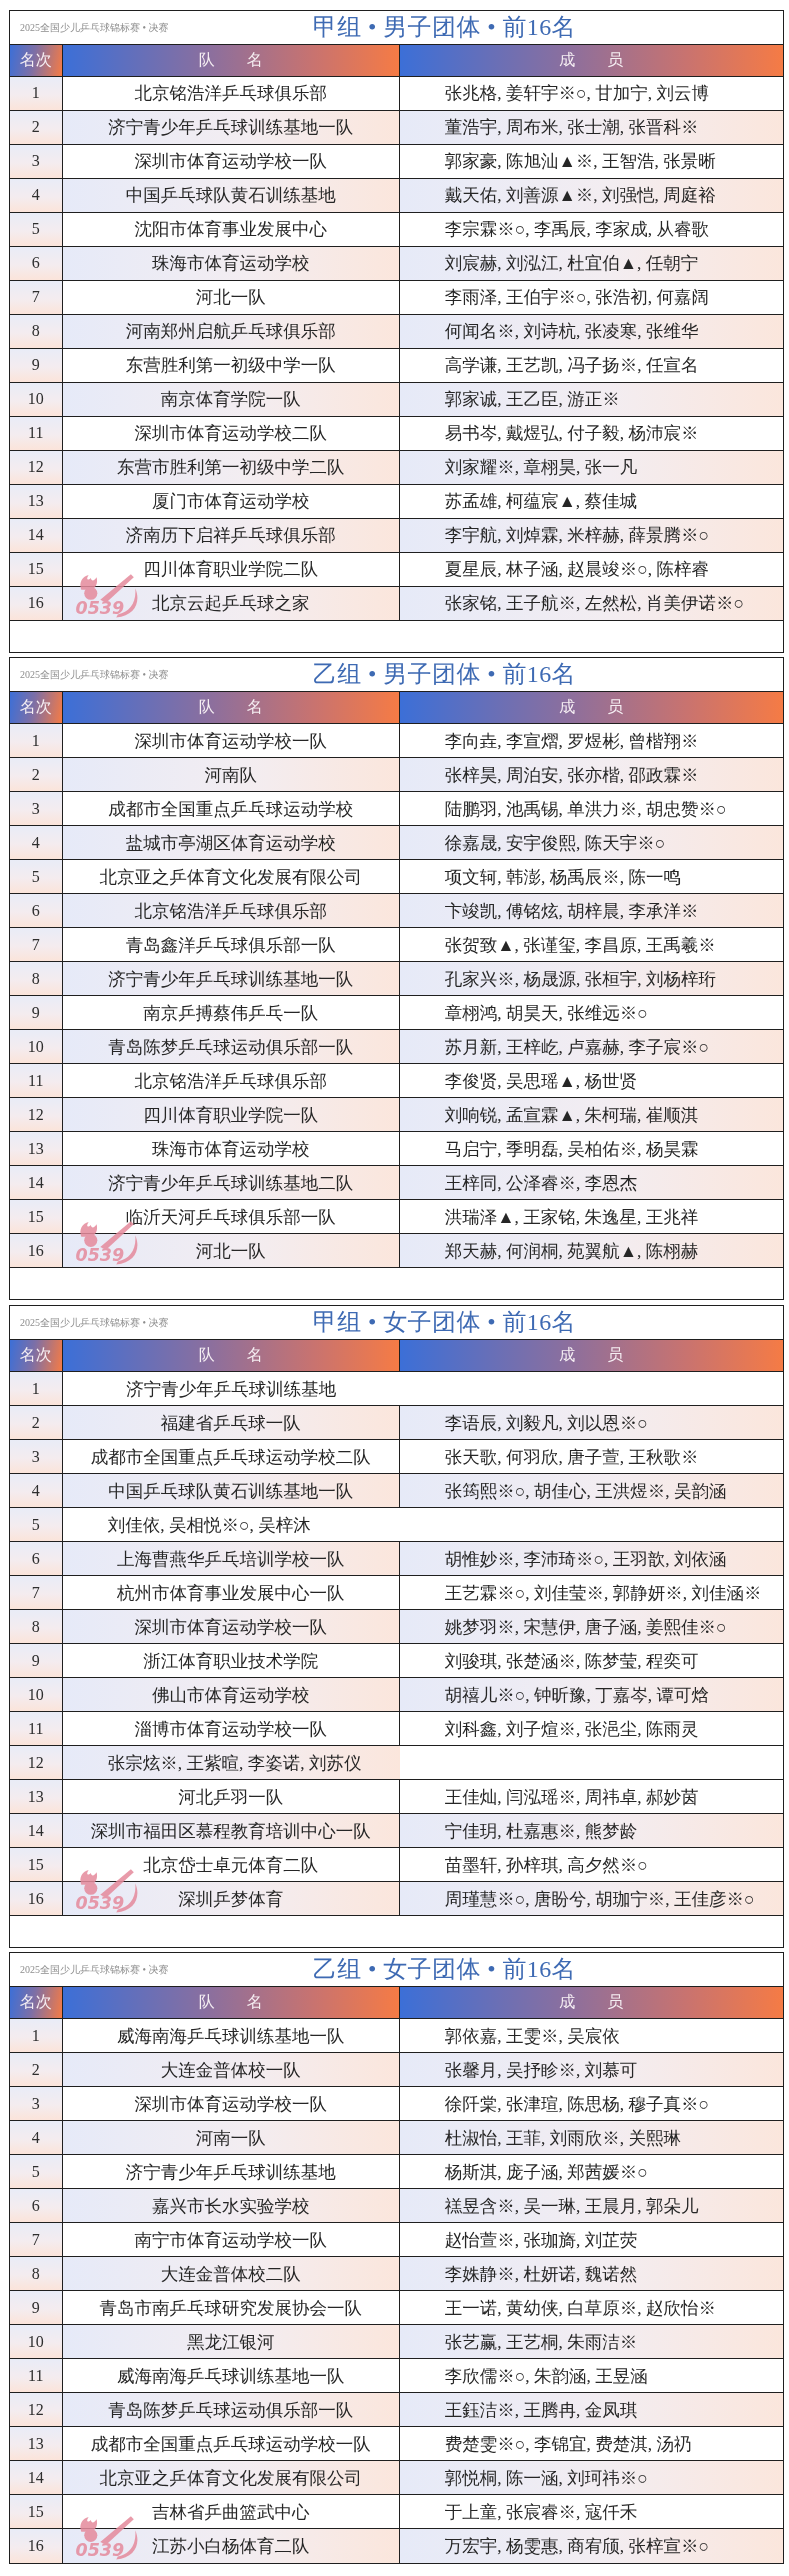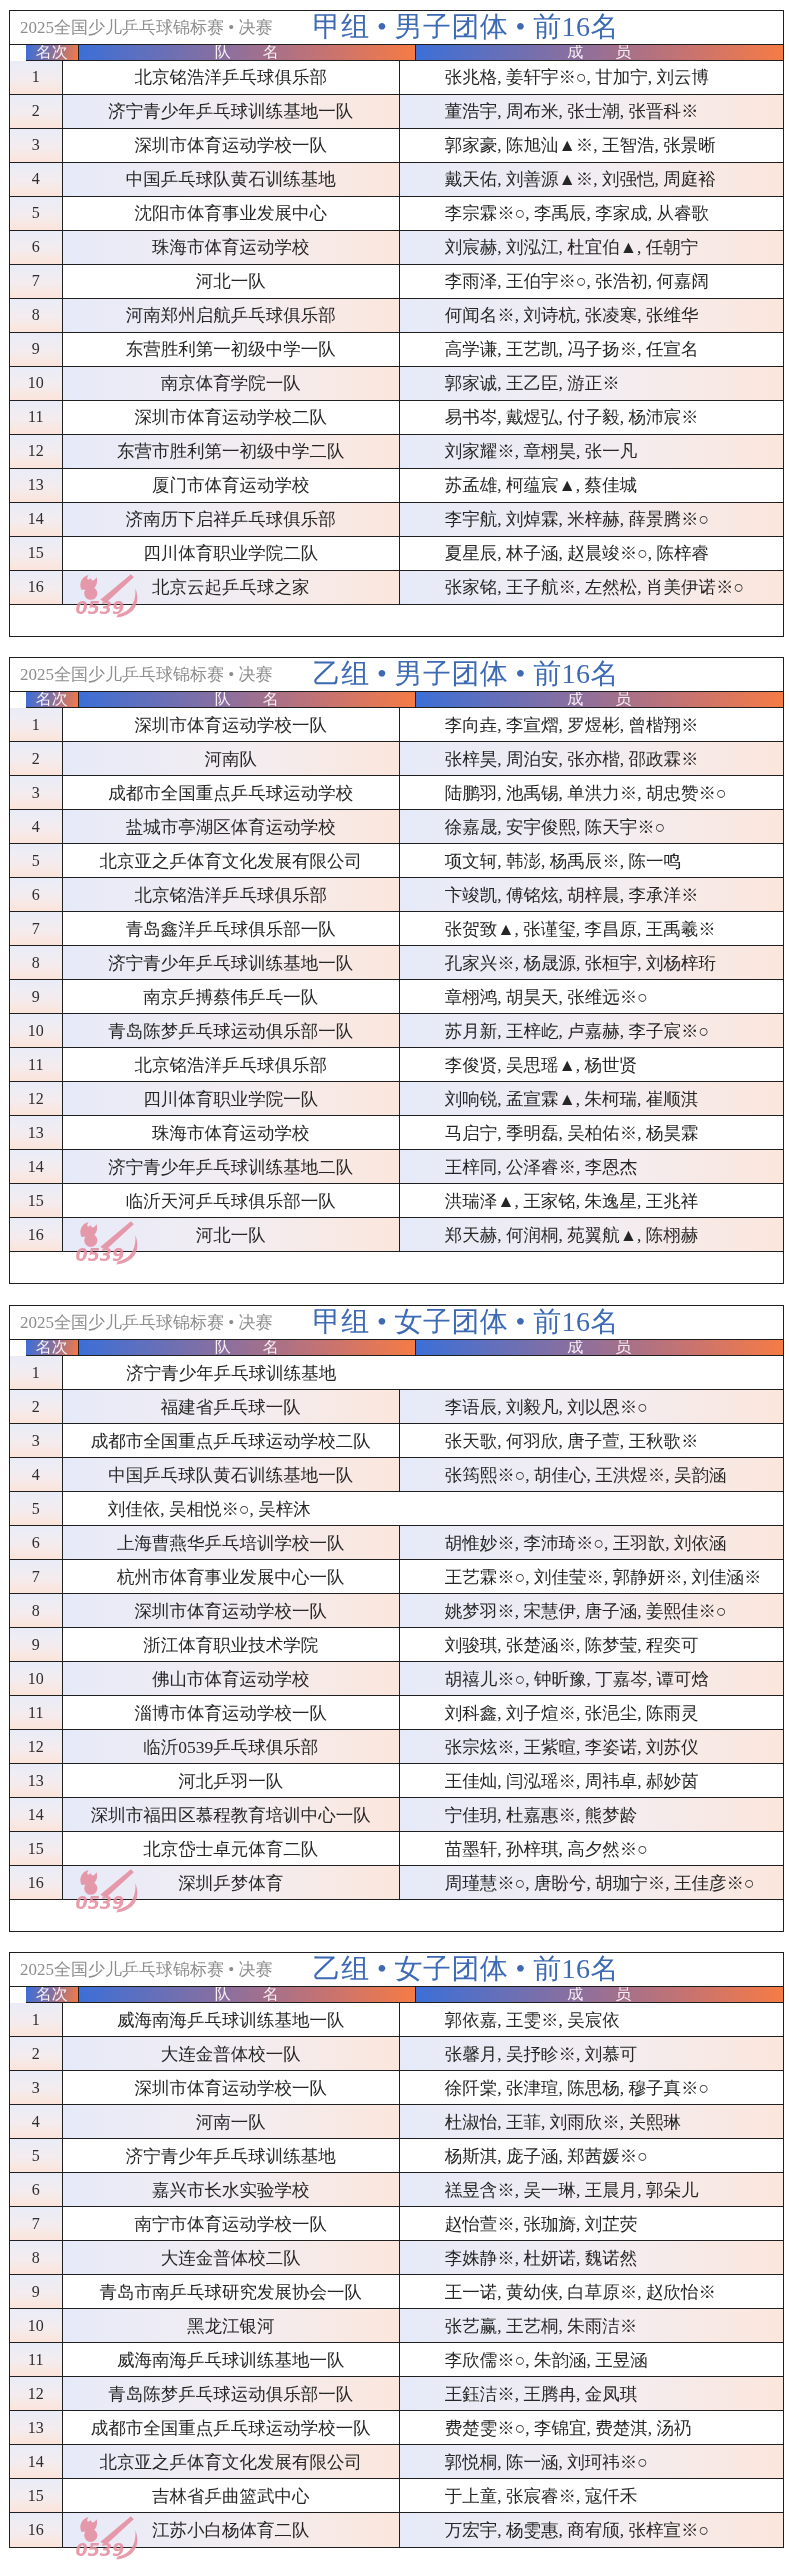--- a/index.html
+++ b/index.html
@@ -2,26 +2,26 @@
 <html style="font-size:11.7px"><head>
 <meta charset="utf-8">
 <style>
   html, body { margin: 0; padding: 0; background: #ffffff; }
   body { width: 789px; height: 2576px; position: relative; overflow: hidden;
          font-family: "Liberation Serif", "DejaVu Serif", serif; color: #262626; }
   .board { position: absolute; left: 8.8px; width: 775px; box-sizing: border-box;
            border: 1.5px solid #1f1f1f; background: #fff; }
   .b1 { top: 9.5px; } .b2 { top: 657px; } .b3 { top: 1305px; } .b4 { top: 1952px; }
   .title-row { position: relative; height: 34px; box-sizing: border-box; border-bottom: 1.5px solid #1f1f1f; background: #fff; }
-  .event-title { position: absolute; left: 10.2px; top: 0; line-height: 34px; font-size: 17px; color: #8d8d8d; white-space: nowrap; }
-  .group-title { position: absolute; left: 303px; top: 0; line-height: 32px; font-size: 28px; color: #3e6ab3; white-space: nowrap; letter-spacing: 0.4px; }
+  .event-title { position: absolute; left: 10.2px; top: 0; line-height: 34px; font-size: 10px; color: #8d8d8d; white-space: nowrap; }
+  .group-title { position: absolute; left: 303px; top: 0; line-height: 32px; font-size: 24px; color: #3e6ab3; white-space: nowrap; letter-spacing: 0.4px; }
   .grid { display: grid; grid-template-columns: 53px 337px 1fr; box-sizing: border-box; border-bottom: 1.5px solid #1f1f1f; }
   .grid > div { box-sizing: border-box; display: flex; align-items: center; white-space: nowrap; overflow: hidden; }
   .grid > div:not(:last-child) { border-right: 1.5px solid #1f1f1f; }
-  .hdr { height: 16px; margin-left: 16px; }
+  .hdr { height: 32px; }
   .hdr > div { justify-content: center; color: #f6eff3; font-size: 16px;
                background: linear-gradient(90deg, #3c6fd7 0%, #8e6f9c 45%, #c9736f 75%, #f57b45 100%); }
   .hdr > .hrank { background: linear-gradient(100deg, #3c6fd7 0%, #7d6fa6 45%, #f57b45 100%); }
   .r { height: 34px; }
   .r > .rank { justify-content: center; font-size: 16px; color: #2e2e2e;
                background: linear-gradient(180deg, #e9ecf7 0%, #f4ecef 55%, #fbe4da 100%); }
   .r > .team { justify-content: center; font-size: 17.5px; }
   .r > .mem { justify-content: flex-start; padding-left: 45px; font-size: 17.5px; }
   .r.e > .team, .r.e > .mem { background: linear-gradient(90deg, #e6eaf8 0%, #f3edf1 55%, #fbe6dc 100%); }
   .r.o > .team, .r.o > .mem { background: #ffffff; }
@@ -294,21 +294,20 @@
       <div class="team">佛山市体育运动学校</div>
       <div class="mem">胡禧儿※○, 钟昕豫, 丁嘉岑, 谭可焓</div>
     </div>
   <div class="grid r o">
       <div class="rank">11</div>
       <div class="team">淄博市体育运动学校一队</div>
       <div class="mem">刘科鑫, 刘子煊※, 张浥尘, 陈雨灵</div>
     </div>
   <div class="grid r e">
       <div class="rank">12</div>
-      <div class="team">临沂0539乒乓球俱乐部</div>
       <div class="mem">张宗炫※, 王紫暄, 李姿诺, 刘苏仪</div>
     </div>
   <div class="grid r o">
       <div class="rank">13</div>
       <div class="team">河北乒羽一队</div>
       <div class="mem">王佳灿, 闫泓瑶※, 周祎卓, 郝妙茵</div>
     </div>
   <div class="grid r e">
       <div class="rank">14</div>
       <div class="team">深圳市福田区慕程教育培训中心一队</div>

